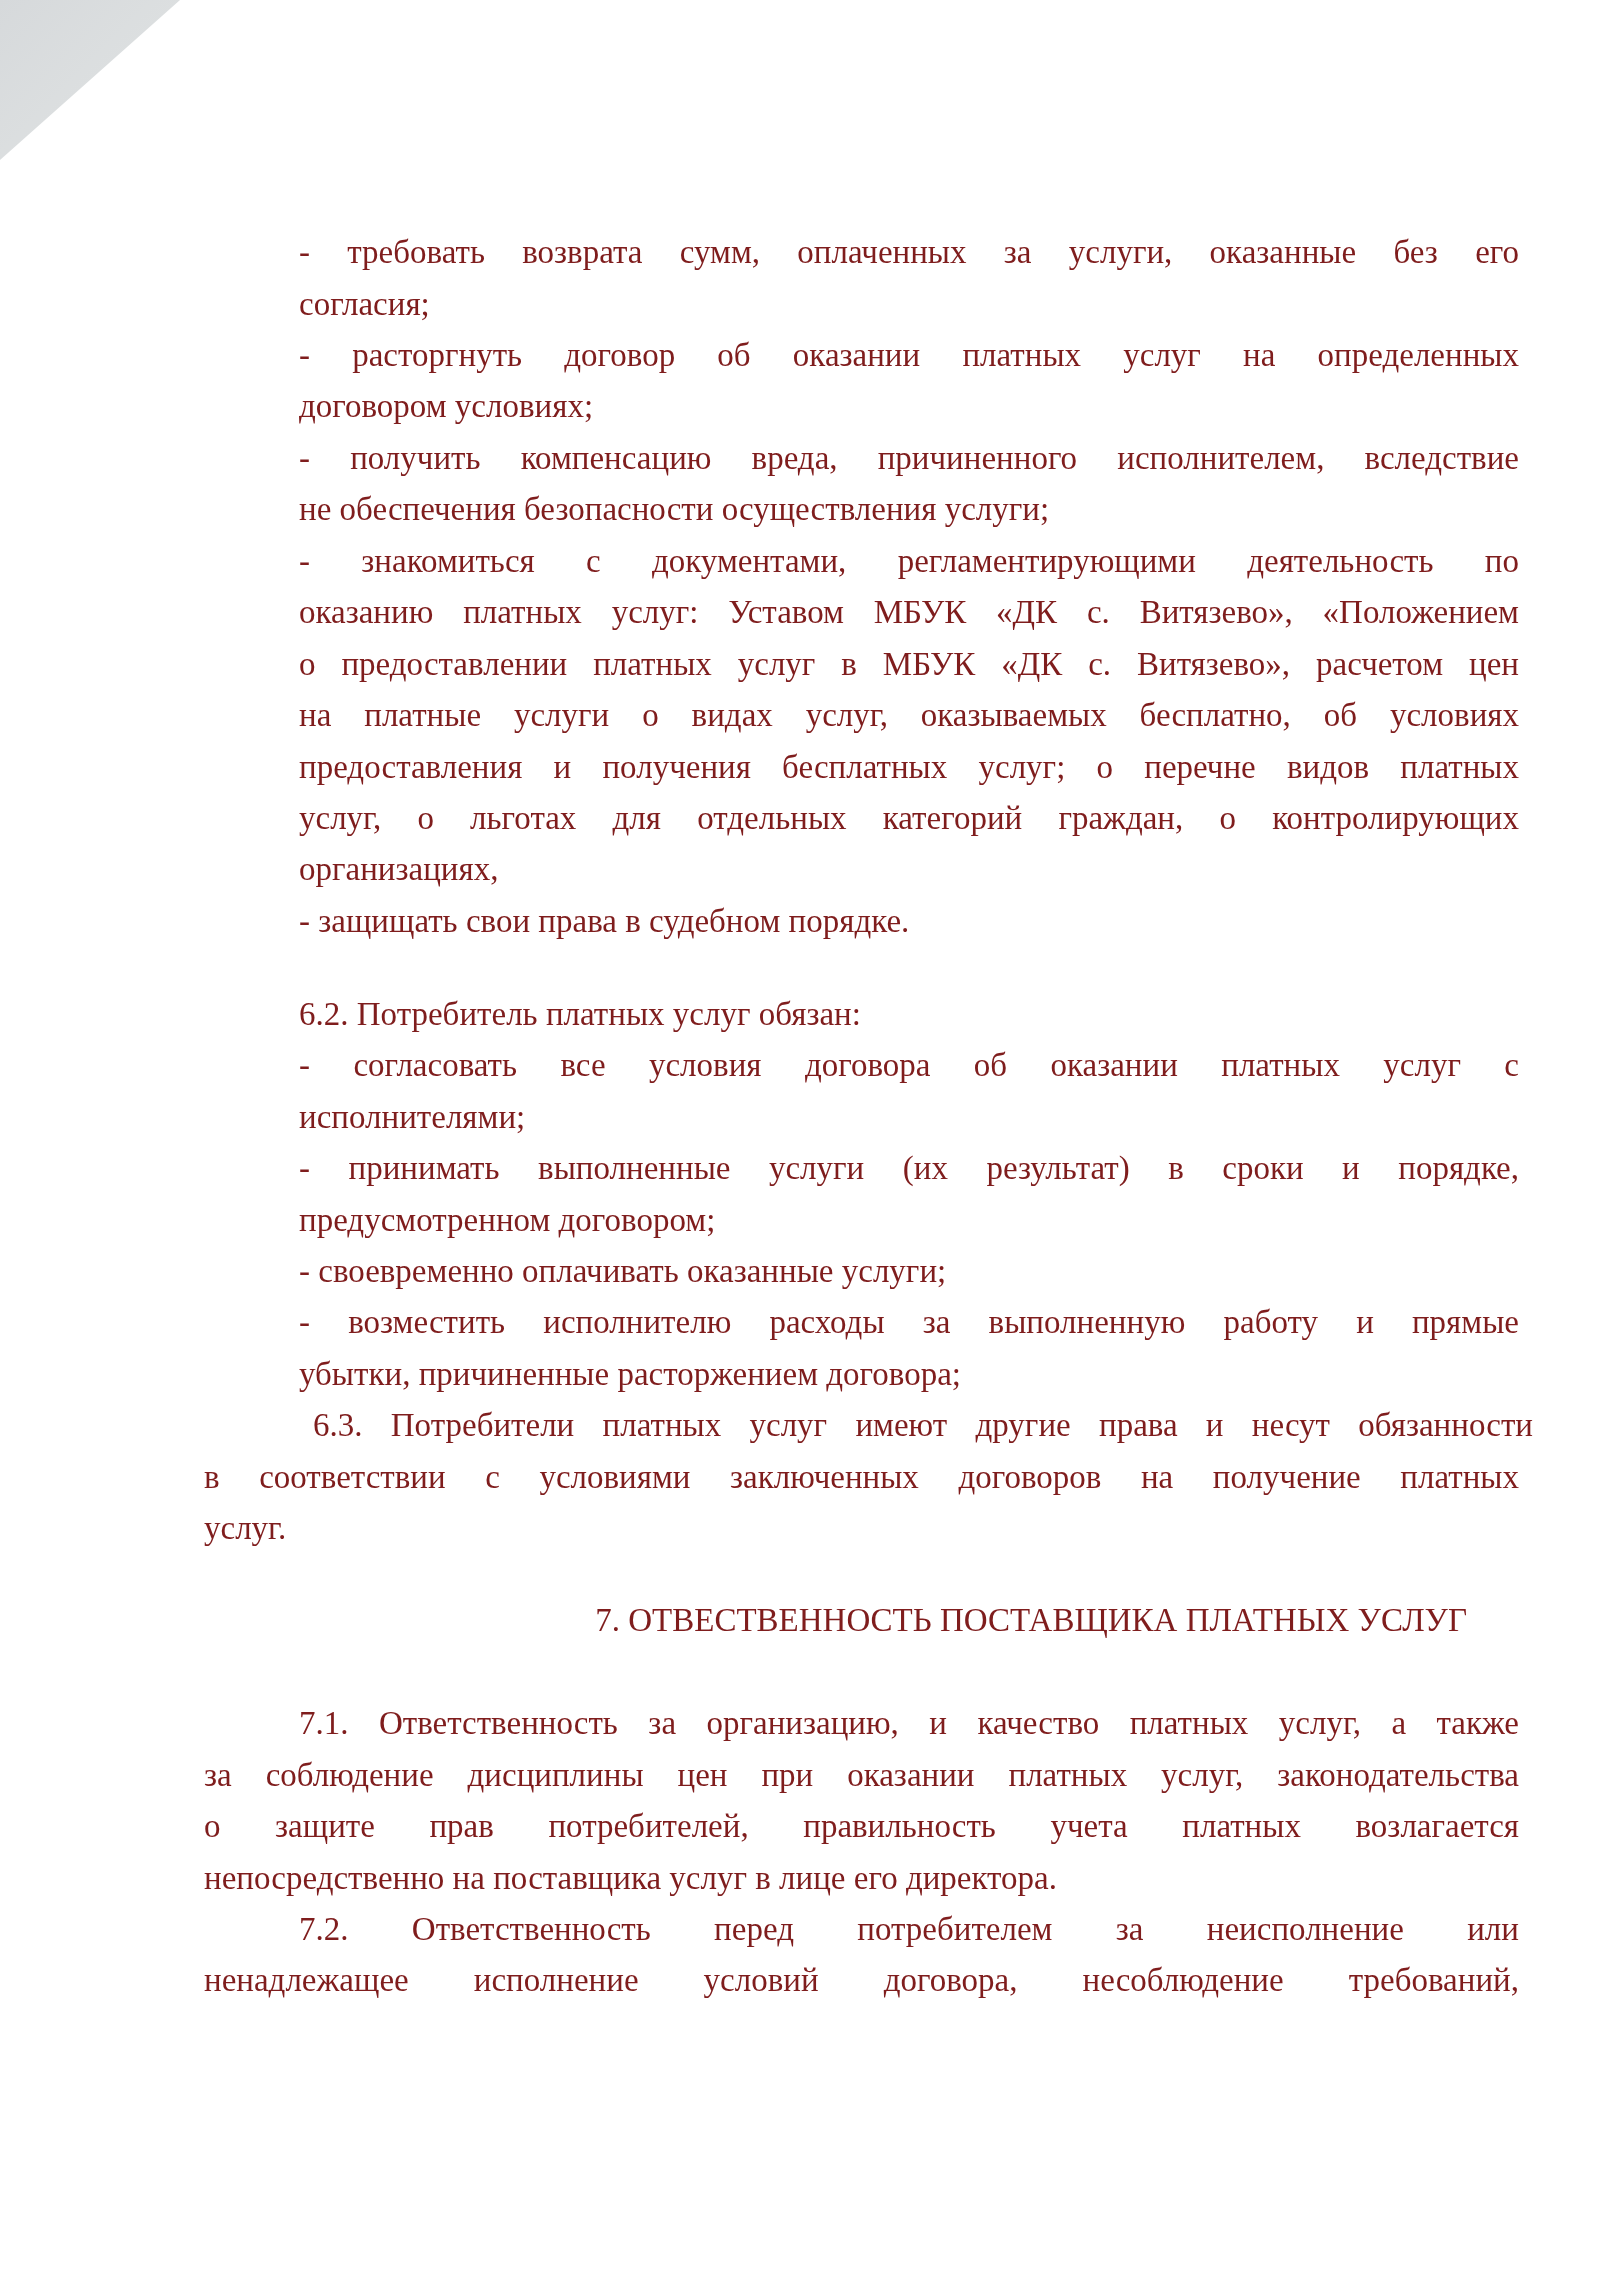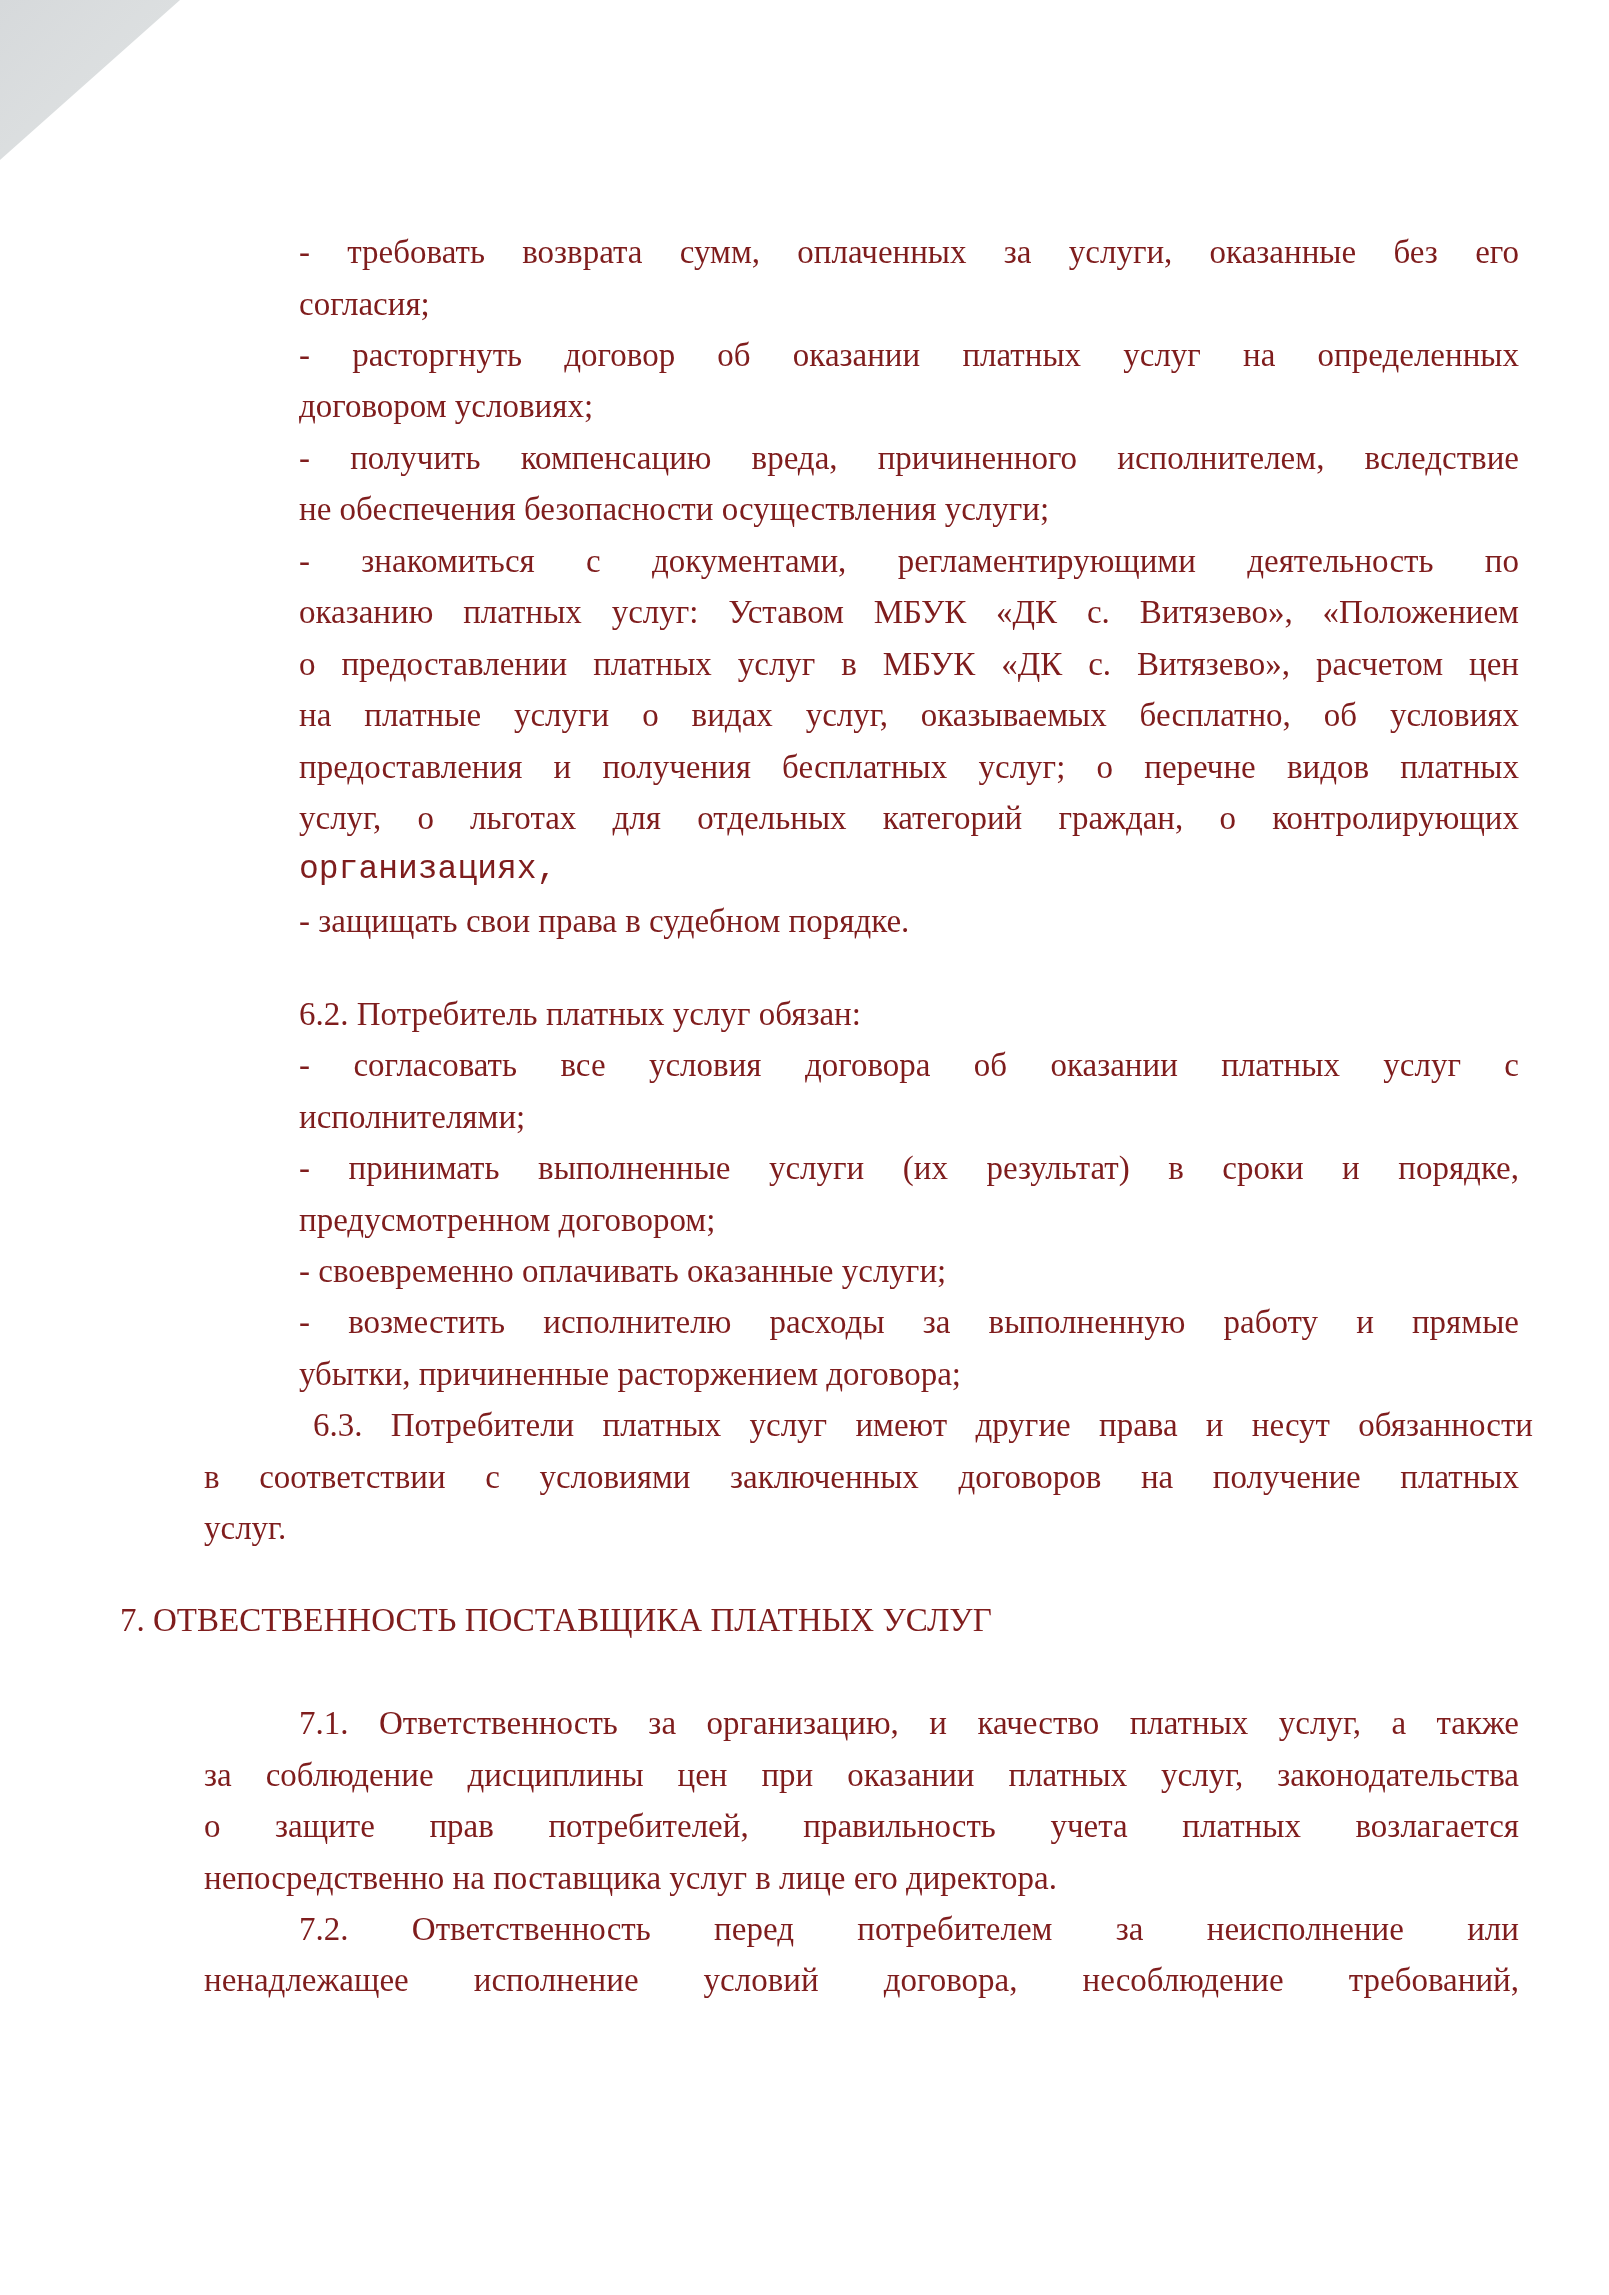--- a/index.html
+++ b/index.html
@@ -34,37 +34,37 @@
   <div class="line just" style="left:299px; top:330px; width:1220px;">- расторгнуть договор об оказании платных услуг на определенных</div>
   <div class="line" style="left:299px; top:381px;">договором условиях;</div>
   <div class="line just" style="left:299px; top:433px; width:1220px;">- получить компенсацию вреда, причиненного исполнителем, вследствие</div>
   <div class="line" style="left:299px; top:484px;">не обеспечения безопасности осуществления услуги;</div>
   <div class="line just" style="left:299px; top:536px; width:1220px;"> - знакомиться с документами, регламентирующими деятельность по</div>
   <div class="line just" style="left:299px; top:587px; width:1220px;">оказанию платных услуг: Уставом МБУК «ДК с. Витязево», «Положением</div>
   <div class="line just" style="left:299px; top:639px; width:1220px;">о предоставлении платных услуг в МБУК «ДК с. Витязево», расчетом цен</div>
   <div class="line just" style="left:299px; top:690px; width:1220px;">на платные услуги о видах услуг, оказываемых бесплатно, об условиях</div>
   <div class="line just" style="left:299px; top:742px; width:1220px;">предоставления и получения бесплатных услуг; о перечне видов платных</div>
   <div class="line just" style="left:299px; top:793px; width:1220px;">услуг, о льготах для отдельных категорий граждан, о контролирующих</div>
-  <div class="line" style="left:299px; top:844px;font-family:Liberation Mono, monospace;">организациях,</div>
+  <div class="line" style="left:299px; top:844px;">организациях,</div>
   <div class="line" style="left:299px; top:896px;">- защищать свои права в судебном порядке.</div>
 
   <div class="line" style="left:299px; top:989px;">6.2. Потребитель платных услуг обязан:</div>
   <div class="line just" style="left:299px; top:1040px; width:1220px;">- согласовать все условия договора об оказании платных услуг с</div>
   <div class="line" style="left:299px; top:1092px;">исполнителями;</div>
   <div class="line just" style="left:299px; top:1143px; width:1220px;">- принимать выполненные услуги (их результат) в сроки и порядке,</div>
   <div class="line" style="left:299px; top:1195px;">предусмотренном договором;</div>
   <div class="line" style="left:299px; top:1246px;">- своевременно оплачивать оказанные услуги;</div>
   <div class="line" style="left:299px; top:1349px;">убытки, причиненные расторжением договора;</div>
   <div class="line just" style="left:299px; top:1297px; width:1220px;">- возместить исполнителю расходы за выполненную работу и прямые</div>
 
   <div class="line just" style="left:313px; top:1400px; width:1220px;">6.3. Потребители платных услуг имеют другие права и несут обязанности</div>
   <div class="line just" style="left:204px; top:1452px; width:1315px;">в соответствии с условиями заключенных договоров на получение платных</div>
   <div class="line" style="left:204px; top:1503px;">услуг.</div>
 
-  <div class="line heading" style="left:0; width:1467px; text-align:left; top:1595px; padding-left:120px; box-sizing:border-box;">7. ОТВЕСТВЕННОСТЬ ПОСТАВЩИКА ПЛАТНЫХ УСЛУГ</div>
+  <div class="line heading" style="left:0; width:1467px; text-align:right; top:1595px; padding-left:120px; box-sizing:border-box;">7. ОТВЕСТВЕННОСТЬ ПОСТАВЩИКА ПЛАТНЫХ УСЛУГ</div>
 
   <div class="line just" style="left:299px; top:1698px; width:1220px;">7.1. Ответственность за организацию, и качество платных услуг, а также</div>
   <div class="line just" style="left:204px; top:1750px; width:1315px;">за соблюдение дисциплины цен при оказании платных услуг, законодательства</div>
   <div class="line just" style="left:204px; top:1801px; width:1315px;">о защите прав потребителей, правильность учета платных возлагается</div>
   <div class="line" style="left:204px; top:1853px;">непосредственно на поставщика услуг в лице его директора.</div>
 
   <div class="line just" style="left:299px; top:1904px; width:1220px;">7.2. Ответственность перед потребителем за неисполнение или</div>
   <div class="line just" style="left:204px; top:1955px; width:1315px;">ненадлежащее исполнение условий договора, несоблюдение требований,</div>
 </div>
 

